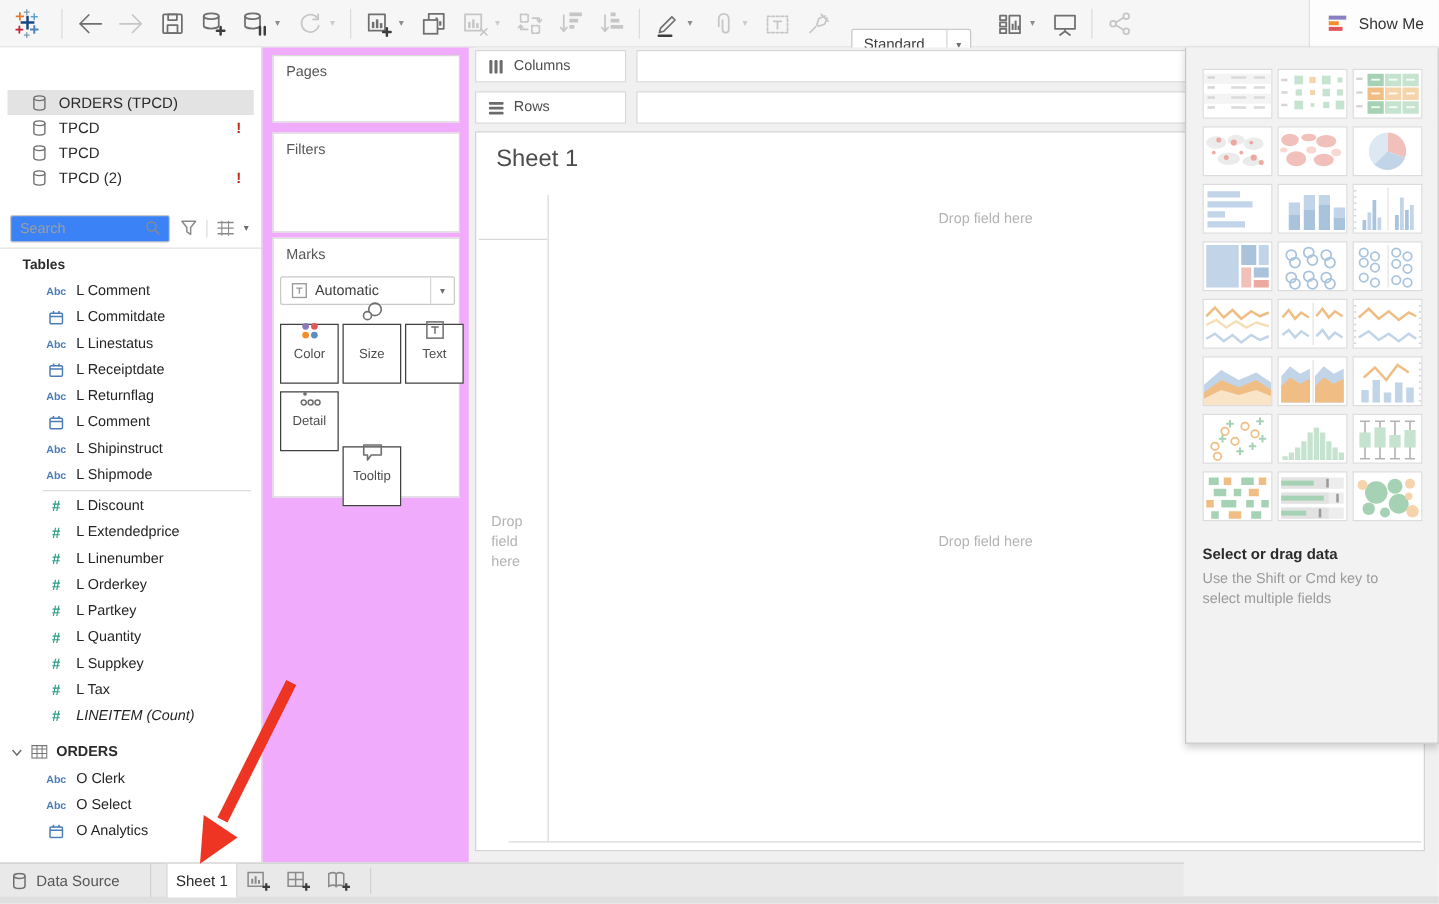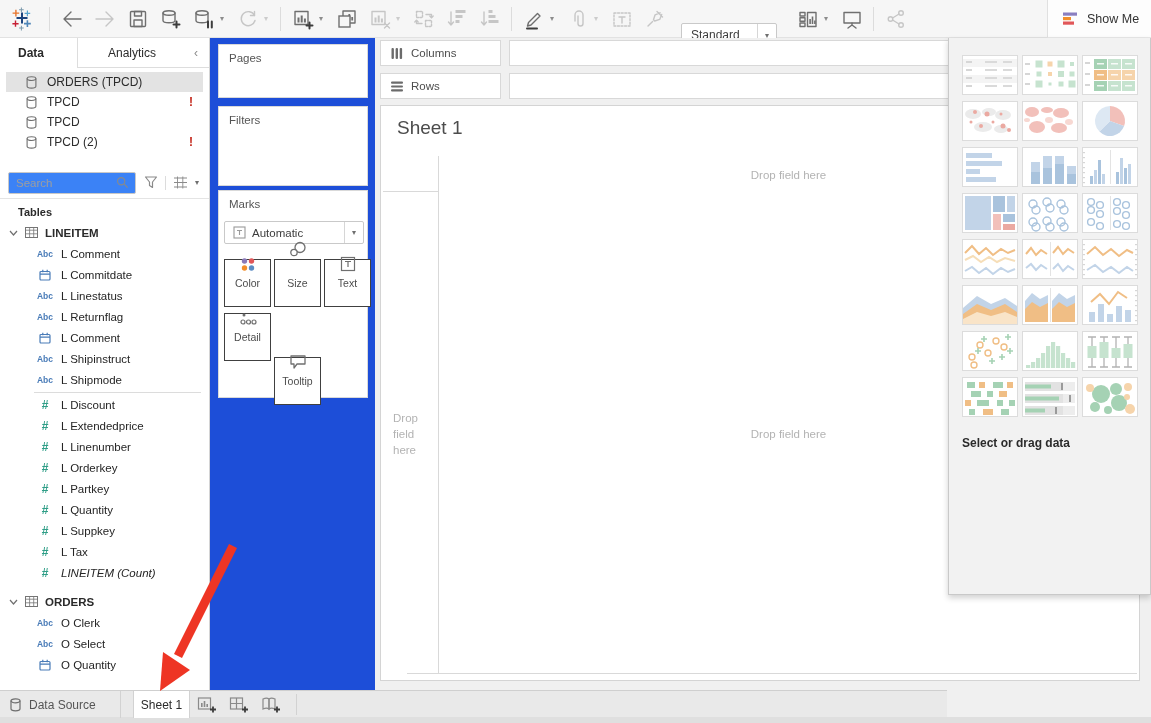--- a/index.html
+++ b/index.html
@@ -73,21 +73,21 @@
   .fi-abc { font-size:8.5px; font-weight:bold; color:#4a7cb8; letter-spacing:0; }
   .fi-num { font-size:12px; font-weight:bold; color:#2f9e87; }
   .field-label { margin-left:5px; font-size:11.5px; color:#252525; }
   .field-label.it { font-style:italic; }
   .tree-divider { height:4px; display:flex; align-items:center; padding-left:34px; padding-right:8px; }
   .tree-divider div { width:100%; height:1px; background:#dcdcdc; }
   .tree-gap { height:8px; }
 
   
   .cards-panel { position:absolute; left:210px; top:38px; width:170px; height:652px;
-    background:#1d4ed8; border-right:1px solid #dedede; }
+    background:#f0abfc; border-right:1px solid #dedede; }
   .card { position:absolute; left:8px; width:150px; background:#fff; border:1px solid #d9d9d9; }
   .card .card-label { position:absolute; left:10px; top:7px; font-size:11.5px; color:#555; }
   .card.pages { top:6px; height:54px; }
   .card.filters { top:68px; height:80px; }
   .card.marks { top:152px; height:208px; }
   .marks-dd { position:absolute; left:5px; top:30px; width:140px; height:23px;
     border:1px solid #c9c9c9; border-radius:2px; background:#fff; display:flex; align-items:center; }
   .marks-dd .ico { margin:0 6px 0 8px; }
   .marks-dd .val { flex:1; font-size:11.5px; color:#3c3c3c; }
   .marks-dd .dd { width:19px; height:100%; border-left:1px solid #d6d6d6; display:flex;
@@ -320,25 +320,20 @@
     <svg width="17" height="17" viewBox="0 0 17 17">
       <rect x="1" y="2.5" width="14" height="3.2" fill="#8a7fc0"></rect>
       <rect x="1" y="7" width="8" height="3.2" fill="#f28e2b"></rect>
       <rect x="1" y="11.5" width="11" height="3.2" fill="#e15759"></rect>
     </svg>
     <span>Show Me</span>
   </div>
 </div>
 
 <div class="sidebar">
-  <div class="side-tabs">
-    <div class="side-tab active">Data</div>
-    <div class="side-tab inactive">Analytics</div>
-    <div class="side-collapse">‹</div>
-  </div>
 
   <div class="ds-list" id="ds-list">
       <div class="ds-row selected">
         <svg width="11" height="13" viewBox="0 0 11 13">
           <ellipse cx="5.5" cy="2.6" rx="4.4" ry="1.9" fill="none" stroke="#6e6e6e" stroke-width="1.1"></ellipse>
           <path d="M1.1 2.6 v7.6 c0 1 2 1.9 4.4 1.9 s4.4 -0.9 4.4 -1.9 V2.6" fill="none" stroke="#6e6e6e" stroke-width="1.1"></path>
         </svg>
         <span class="ds-name">ORDERS (TPCD)</span>
       </div>
       <div class="ds-row">
@@ -385,30 +380,20 @@
           <path d="M1 2 h13 M1 6.5 h13 M1 11 h13"></path>
           <path d="M4.5 0.5 v12 M9.8 0.5 v12" stroke-width="0.9"></path>
         </g>
       </svg>
       <span style="font-size:8px;color:#6f6f6f">▾</span>
     </div>
   </div>
 
   <div class="tables-header">Tables</div>
   <div class="tree" id="field-tree">
-      <div class="tree-group">
-        <svg width="9" height="8" viewBox="0 0 9 8">
-          <path d="M1 2 l3.5 4 3.5 -4" fill="none" stroke="#707070" stroke-width="1.2"></path>
-        </svg>
-        <svg width="13" height="11" viewBox="0 0 13 11">
-          <rect x="0.5" y="0.5" width="12" height="10" fill="none" stroke="#757575" stroke-width="1"></rect>
-          <path d="M0.5 3.2 h12 M0.5 6.8 h12 M4.6 0.5 v10 M8.7 0.5 v10" stroke="#757575" stroke-width="0.8"></path>
-        </svg>
-        <span class="tg-name">LINEITEM</span>
-      </div>
       <div class="field-row">
         <span class="field-icon">
           <span class="fi-abc">Abc</span>
         </span>
         <span class="field-label">L Comment</span>
       </div>
       <div class="field-row">
         <span class="field-icon">
           <svg width="12" height="12" viewBox="0 0 12 12">
             <rect x="1" y="2.5" width="10" height="8.5" rx="1" fill="none" stroke="#4a7cb8" stroke-width="1.2"></rect>
@@ -418,31 +403,40 @@
         <span class="field-label">L Commitdate</span>
       </div>
       <div class="field-row">
         <span class="field-icon">
           <span class="fi-abc">Abc</span>
         </span>
         <span class="field-label">L Linestatus</span>
       </div>
       <div class="field-row">
         <span class="field-icon">
-          <span class="fi-abc">Abc</span>
-        </span>
-        <span class="field-label">L Returnflag</span>
-      </div>
-      <div class="field-row">
-        <span class="field-icon">
           <svg width="12" height="12" viewBox="0 0 12 12">
             <rect x="1" y="2.5" width="10" height="8.5" rx="1" fill="none" stroke="#4a7cb8" stroke-width="1.2"></rect>
             <path d="M1 5.2 h10 M3.8 0.8 v2.4 M8.2 0.8 v2.4" stroke="#4a7cb8" stroke-width="1.2" fill="none"></path>
           </svg>
         </span>
+        <span class="field-label">L Receiptdate</span>
+      </div>
+      <div class="field-row">
+        <span class="field-icon">
+          <span class="fi-abc">Abc</span>
+        </span>
+        <span class="field-label">L Returnflag</span>
+      </div>
+      <div class="field-row">
+        <span class="field-icon">
+          <svg width="12" height="12" viewBox="0 0 12 12">
+            <rect x="1" y="2.5" width="10" height="8.5" rx="1" fill="none" stroke="#4a7cb8" stroke-width="1.2"></rect>
+            <path d="M1 5.2 h10 M3.8 0.8 v2.4 M8.2 0.8 v2.4" stroke="#4a7cb8" stroke-width="1.2" fill="none"></path>
+          </svg>
+        </span>
         <span class="field-label">L Comment</span>
       </div>
       <div class="field-row">
         <span class="field-icon">
           <span class="fi-abc">Abc</span>
         </span>
         <span class="field-label">L Shipinstruct</span>
       </div>
       <div class="field-row">
         <span class="field-icon">
@@ -530,21 +524,21 @@
         </span>
         <span class="field-label">O Select</span>
       </div>
       <div class="field-row">
         <span class="field-icon">
           <svg width="12" height="12" viewBox="0 0 12 12">
             <rect x="1" y="2.5" width="10" height="8.5" rx="1" fill="none" stroke="#4a7cb8" stroke-width="1.2"></rect>
             <path d="M1 5.2 h10 M3.8 0.8 v2.4 M8.2 0.8 v2.4" stroke="#4a7cb8" stroke-width="1.2" fill="none"></path>
           </svg>
         </span>
-        <span class="field-label">O Quantity</span>
+        <span class="field-label">O Analytics</span>
       </div>
     </div>
 </div>
 
 <div class="cards-panel">
   <div class="card pages">
     <div class="card-label">Pages</div>
   </div>
   <div class="card filters">
     <div class="card-label">Filters</div>
@@ -983,20 +977,21 @@
           <circle cx="12" cy="29" r="5" fill="#a5d2b4"></circle>
           <circle cx="25" cy="32" r="4" fill="#a5d2b4"></circle>
           <circle cx="45" cy="9" r="4" fill="#f6d4ab"></circle>
           <circle cx="47" cy="31" r="5" fill="#f6d4ab"></circle>
           <circle cx="7" cy="10" r="4" fill="#f6d4ab"></circle>
           <circle cx="44" cy="19" r="3" fill="#f6d4ab"></circle>
         </svg>
       </div>
     </div>
   <div class="sm-footer-title">Select or drag data</div>
+  <div class="sm-footer-text">Use the Shift or Cmd key to select multiple fields</div>
 </div>
 
 <div class="bottombar">
   <div class="bb-tab-ds">
     <svg width="11" height="14" viewBox="0 0 11 14">
       <ellipse cx="5.5" cy="2.8" rx="4.5" ry="2" fill="none" stroke="#6e6e6e" stroke-width="1.2"></ellipse>
       <path d="M1 2.8 v8 c0 1.1 2 2 4.5 2 s4.5 -0.9 4.5 -2 v-8" fill="none" stroke="#6e6e6e" stroke-width="1.2"></path>
     </svg>
     <span>Data Source</span>
   </div>

